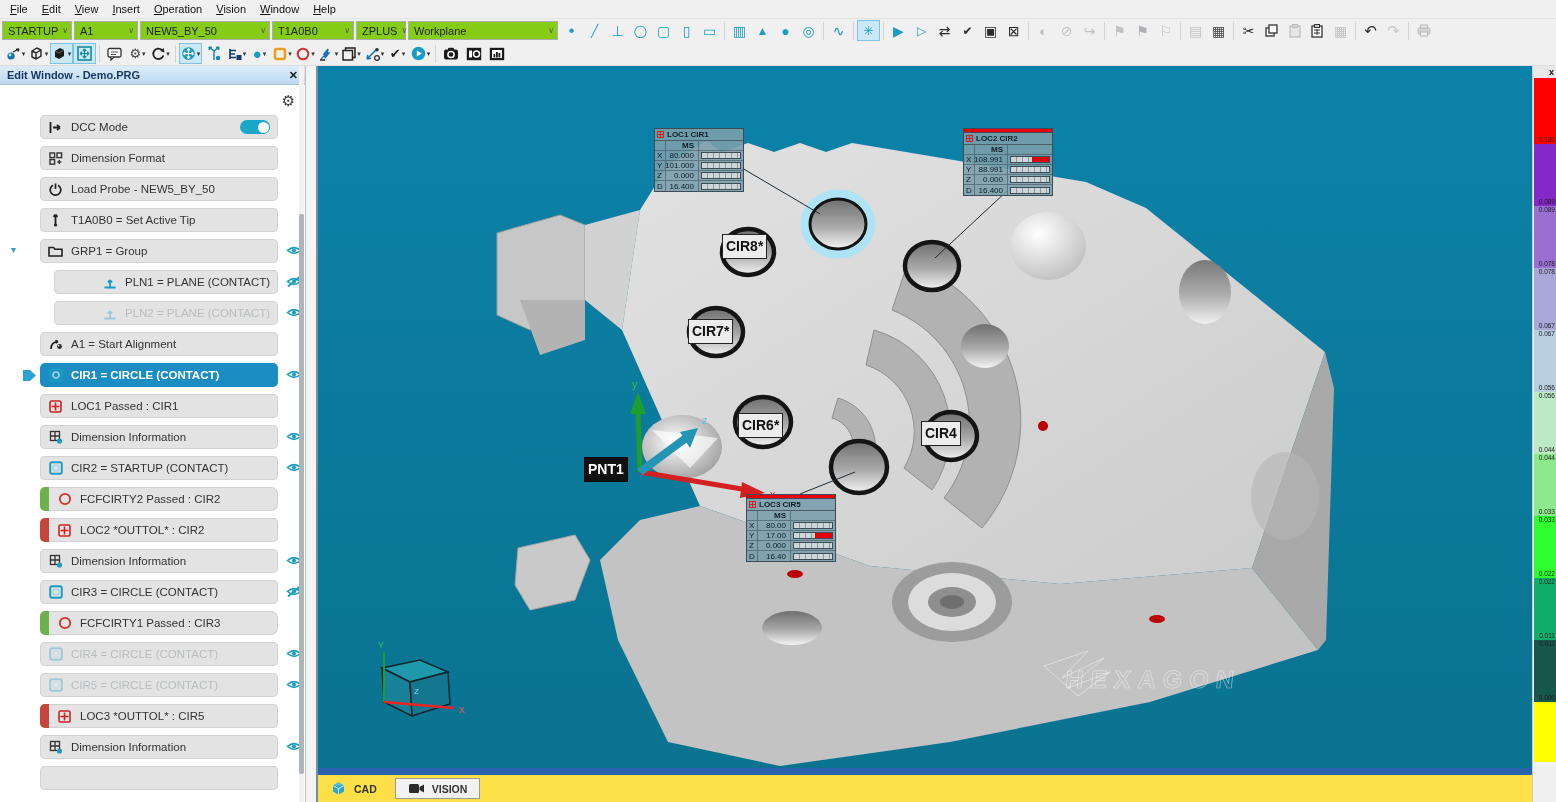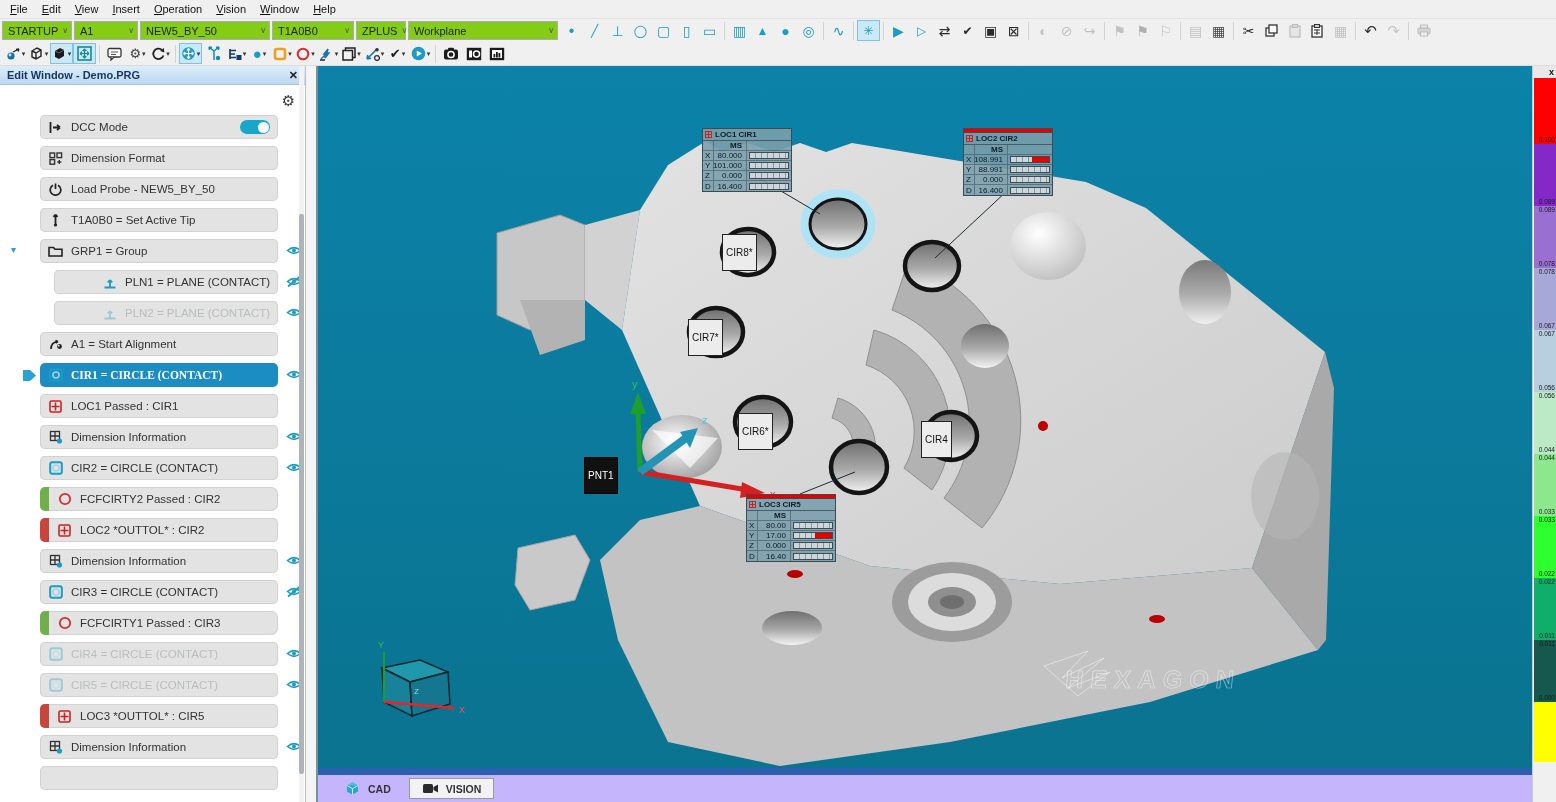--- a/index.html
+++ b/index.html
@@ -41,21 +41,21 @@
   #sidebar-title { font-size:11px; font-weight:bold; color:#17365d; }
   #sidebar-close { font-size:11px; font-weight:bold; color:#222; cursor:pointer; }
   #sidebar-gear { position:absolute; right:10px; top:26px; font-size:15px; color:#3a3a3a; cursor:pointer; }
   #ew-items { position:absolute; left:40px; right:27px; top:49px; display:flex;
     flex-direction:column; gap:7px; }
   .ew-item { position:relative; height:24px; border-radius:5px; background:#e3e3e3;
     box-shadow:inset 0 0 0 1px #d2d2d2; display:flex; align-items:center;
     padding:0 8px; gap:8px; font-size:11.5px; color:#333; white-space:nowrap; overflow:visible; }
   .ew-item .lbl { overflow:hidden; text-overflow:clip; flex:1; }
   .ew-item.indent1 { margin-left:14px;padding-left:48px; }
-  .ew-item.selected { background:#1b8dc3; box-shadow:none; color:#fff; font-weight:bold;font-family:Liberation Serif, serif; }
+  .ew-item.selected { background:#1b8dc3; box-shadow:none; color:#fff; font-weight:bold; }
   .ew-item.faded { color:#b9bdbf; }
   .ew-item.faded .fi svg { opacity:.35; }
   .ew-item.strip-green { padding-left:17px;border-radius:7px; }
   .ew-item.strip-red { padding-left:17px; }
   .ew-item.strip-green::before, .ew-item.strip-red::before { content:""; position:absolute;
     left:0; top:0; bottom:0; width:9px; border-radius:5px 0 0 5px; }
   .ew-item.strip-green::before { background:#6fb04c; }
   .ew-item.strip-red::before { background:#c6453c; }
   .ew-eye { position:absolute; right:-24px; top:5px; width:16px; height:13px; cursor:pointer; }
   .ew-caret { position:absolute; left:-29px; top:5px; font-size:10px; color:#2aa0c8; cursor:pointer; }
@@ -68,22 +68,22 @@
   #sidebar-scrollbar { position:absolute; left:299px; top:66px; width:5px; height:736px; background:#f2f2f2; }
   #sidebar-scroll-thumb { position:absolute; left:0; top:148px; width:5px; height:560px;
     background:#aeb4b8; border-radius:2px; }
   #splitter { position:absolute; left:307px; top:66px; width:11px; height:736px; background:#f4f4f4;
     border-right:2px solid #76909f; }
   
   #viewport { position:absolute; left:318px; top:66px; width:1214px; height:702px;
     background:linear-gradient(#0c81a8,#0a7390); overflow:hidden; }
   #blue-strip { position:absolute; left:318px; top:768px; width:1214px; height:7px; background:#2a61ae; }
   
-  .vlabel { position:absolute; font-size:10px; padding:12px 3px; line-height:1.1;
-    border:1px solid #222; white-space:nowrap; }
+  .vlabel { position:absolute; font-size:14px; padding:4px 3px; line-height:1.1;
+    border:1px solid #222; white-space:nowrap;font-weight:bold; }
   .vlabel.light { background:#ececec; color:#111; }
   .vlabel.dark { background:#111; color:#fff; border-color:#000; }
   
   .anno { position:absolute; width:90px; background:rgba(122,158,172,.9);
     border:1px solid #3c4c55; font-size:8px; color:#0d1d28; }
   .anno .redbar { height:4px; background:#e80000; border-bottom:1px solid #3c4c55; }
   .anno .ahead { display:flex; align-items:center; gap:3px; padding:1px 2px;
     border-bottom:1px solid #4c5c64; font-weight:bold; }
   .anno .row { display:grid; grid-template-columns:11px 33px 1fr; align-items:center;
     border-bottom:1px solid rgba(60,76,85,.55); height:10px; }
@@ -98,22 +98,22 @@
   .locg { display:inline-block; width:7px; height:7px; flex:0 0 7px; }
   
   #colorscale { position:absolute; left:1532px; top:66px; width:24px; height:736px; background:#f0f0f0;
     border-left:1px solid #c9c9c9; }
   #cs-head { height:12px; display:flex; align-items:center; justify-content:flex-end; padding:0 2px;
     font-size:9px; font-weight:bold; color:#111; background:#e8e8e8; }
   .cs-block { position:relative; width:22px; margin-left:1px; }
   .cs-lab { position:absolute; right:1px; font-size:6.5px; color:#1c1c1c; line-height:1; }
   .cs-lab.top { top:0.5px; } .cs-lab.bot { bottom:0.5px; }
   
-  #tabbar { position:absolute; left:318px; top:775px; width:1214px; height:27px; background:#c4b5fd;
-    display:flex; align-items:center; gap:6px; padding-left:14px; }
+  #tabbar { position:absolute; left:318px; top:775px; width:1214px; height:27px; background:#fde047;
+    display:flex; align-items:center; gap:6px; }
   .tab { display:flex; align-items:center; gap:7px; font-size:10.5px; font-weight:bold; color:#333;
     padding:3px 12px; }
   .tab.boxed { border:1px solid #9a9a9a; background:#f2f2f2; }
 </style>
 </head>
 <body>
 
 <div id="app">
 
   <div id="menubar">
@@ -606,21 +606,21 @@
               <circle cx="8" cy="6.5" r="2" fill="#1a9cc4"></circle>
             </svg></span>
         </div>
         <div class="ew-item">
           <span class="fi" style="display: inline-flex; align-items: center; justify-content: center;">
             <svg width="14" height="14" viewBox="0 0 14 14">
               <rect x="1.2" y="1.2" width="11.6" height="11.6" rx="2" fill="none" stroke="#1a9cc4" stroke-width="2"></rect>
               <circle cx="7" cy="7" r="3" fill="none" stroke="#9fd4e8" stroke-width="1.6"></circle>
             </svg>
           </span>
-          <span class="lbl">CIR2 = CIRCLE (CONTACT)</span>
+          <span class="lbl">CIR2 = STARTUP (CONTACT)</span>
           <span class="ew-eye"><svg width="16" height="13" viewBox="0 0 16 13">
               <path d="M1.5 6.5 Q8 0.8 14.5 6.5 Q8 12.2 1.5 6.5 Z" fill="none" stroke="#1a9cc4" stroke-width="1.6"></path>
               <circle cx="8" cy="6.5" r="2" fill="#1a9cc4"></circle>
             </svg></span>
         </div>
         <div class="ew-item strip-green">
           <span class="fi" style="display: inline-flex; align-items: center; justify-content: center;">
             <svg width="14" height="14" viewBox="0 0 14 14">
               <circle cx="7" cy="7" r="5.2" fill="none" stroke="#d43030" stroke-width="1.8"></circle>
             </svg>
@@ -849,21 +849,21 @@
       </g>
     </svg>
     <div id="vlabels">
         <div class="vlabel light" style="left: 404px; top: 168px;">CIR8*</div>
         <div class="vlabel light" style="left: 370px; top: 253px;">CIR7*</div>
         <div class="vlabel light" style="left: 420px; top: 347px;">CIR6*</div>
         <div class="vlabel light" style="left: 603px; top: 355px;">CIR4</div>
         <div class="vlabel dark" style="left: 255px; top: 391px; margin-left: 11px;">PNT1</div>
       </div>
     <div id="annos">
-        <div class="anno" style="left: 336px; top: 62px; margin-left: 48px;">
+        <div class="anno" style="left: 336px; top: 62px;">
           <div class="ahead">
             <span class="locg"><svg width="7" height="7">
                 <rect x="0.5" y="0.5" width="6" height="6" fill="none" stroke="#c22"></rect>
                 <path d="M3.5 0v7 M0 3.5h7" stroke="#c22"></path>
               </svg></span>
             <span>LOC1 CIR1</span>
           </div>
           <div class="row">
             <span class="ax"></span>
             <span class="val" style="font-weight: bold;">MS</span>

